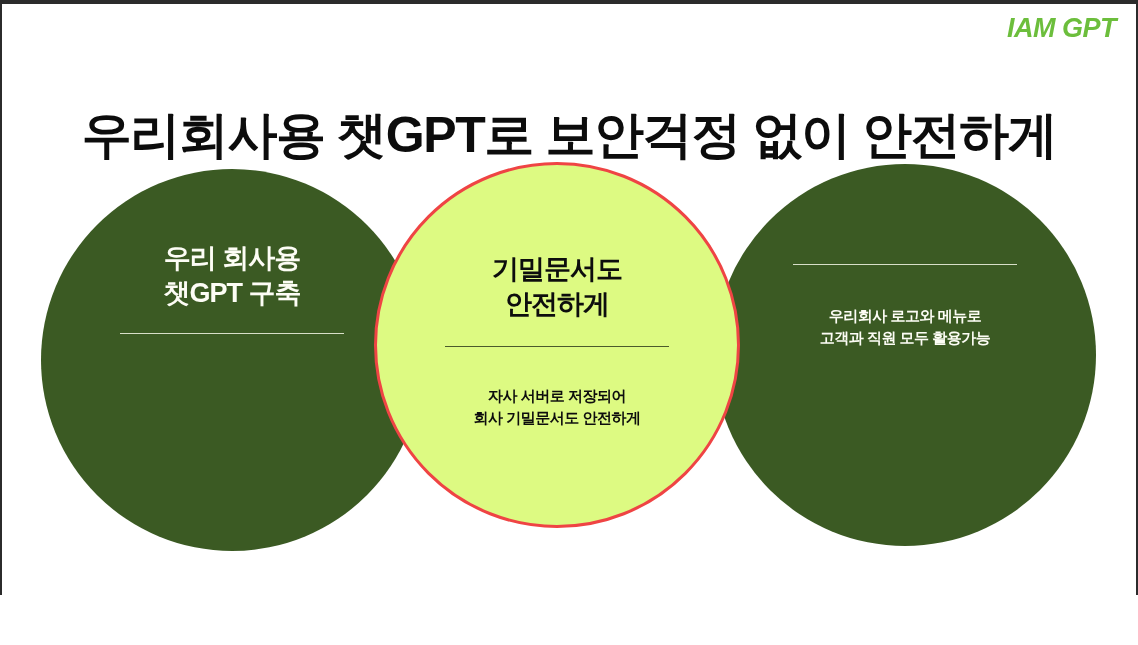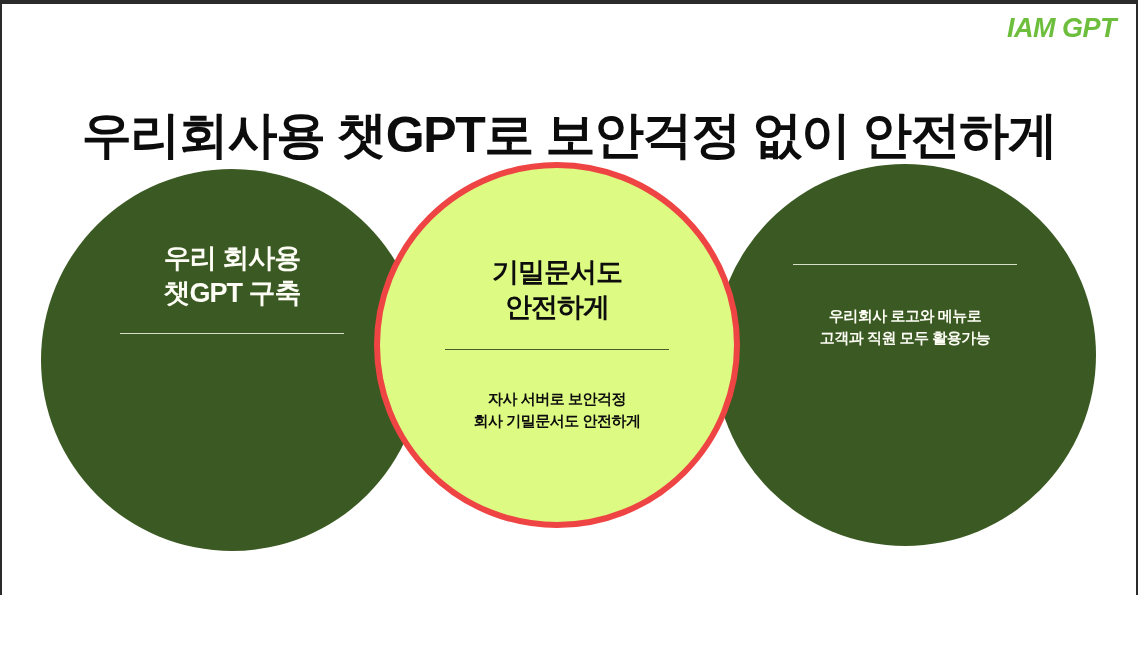--- a/index.html
+++ b/index.html
@@ -98,21 +98,21 @@
     justify-content: flex-start;
   }
 
   .circle-dark {
     background: #3b5a23;
     width: 382px;
     height: 382px;
   }
   .circle-light {
     background: #ddfa82;
-    border: 6px solid #ef4444;
+    border: 3px solid #ef4444;
     width: 366px;
     height: 366px;
   }
 
   #circle-1 { left: 41px;  top: 169px; z-index: 1; }
   #circle-2 { left: 374px; top: 162px; z-index: 3; }
   #circle-3 { left: 714px; top: 164px; z-index: 2; }
 
   .circle-inner {
     width: 100%;
@@ -191,21 +191,21 @@
 챗GPT 구축</div>
         <div class="circle-divider"></div>
       </div>
     </div>
 
     <div class="circle circle-light" id="circle-2">
       <div class="circle-inner">
         <div class="circle-title">기밀문서도
 안전하게</div>
         <div class="circle-divider"></div>
-        <div class="circle-desc">자사 서버로 보안걱정
+        <div class="circle-desc">자사 서버로 저장되어
 회사 기밀문서도 안전하게</div>
       </div>
     </div>
 
     <div class="circle circle-dark" id="circle-3">
       <div class="circle-inner">
         <div class="circle-divider"></div>
         <div class="circle-desc">우리회사 로고와 메뉴로
 고객과 직원 모두 활용가능</div>
       </div>

